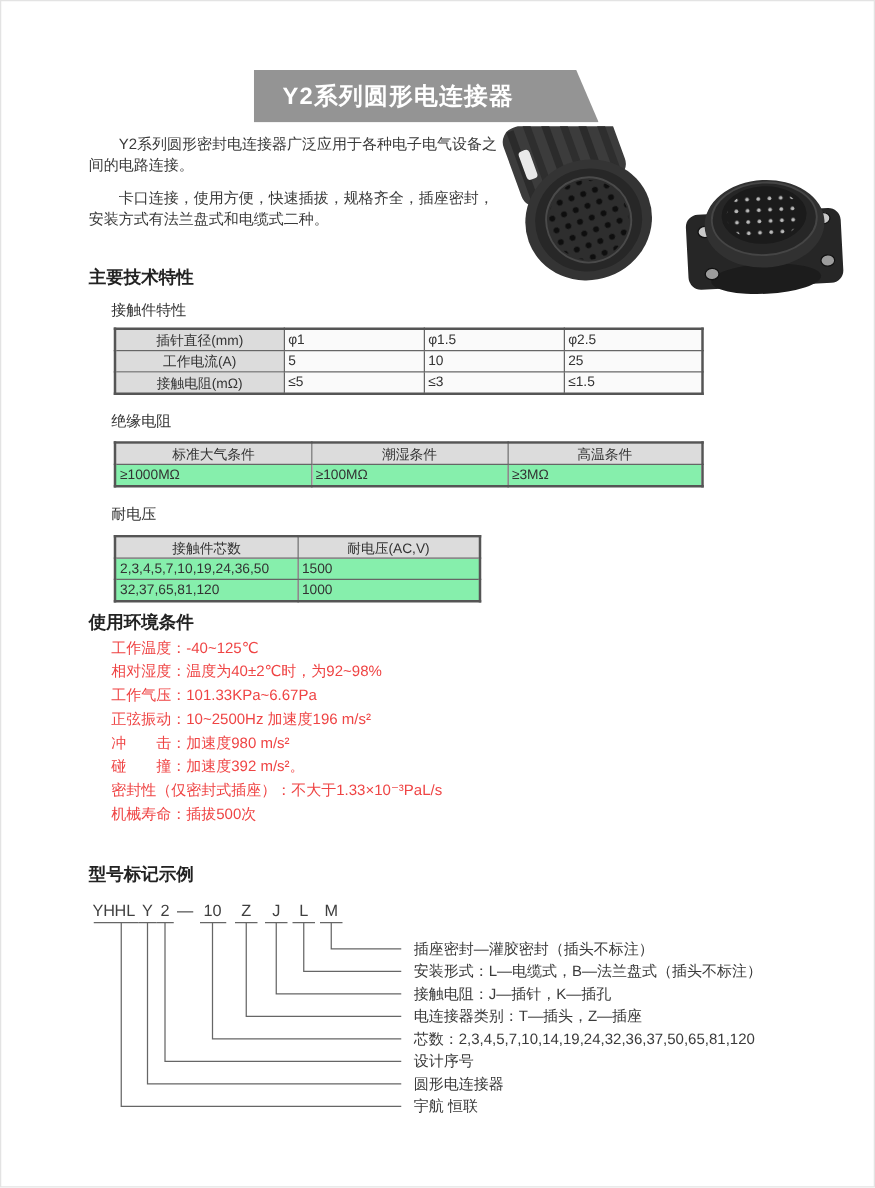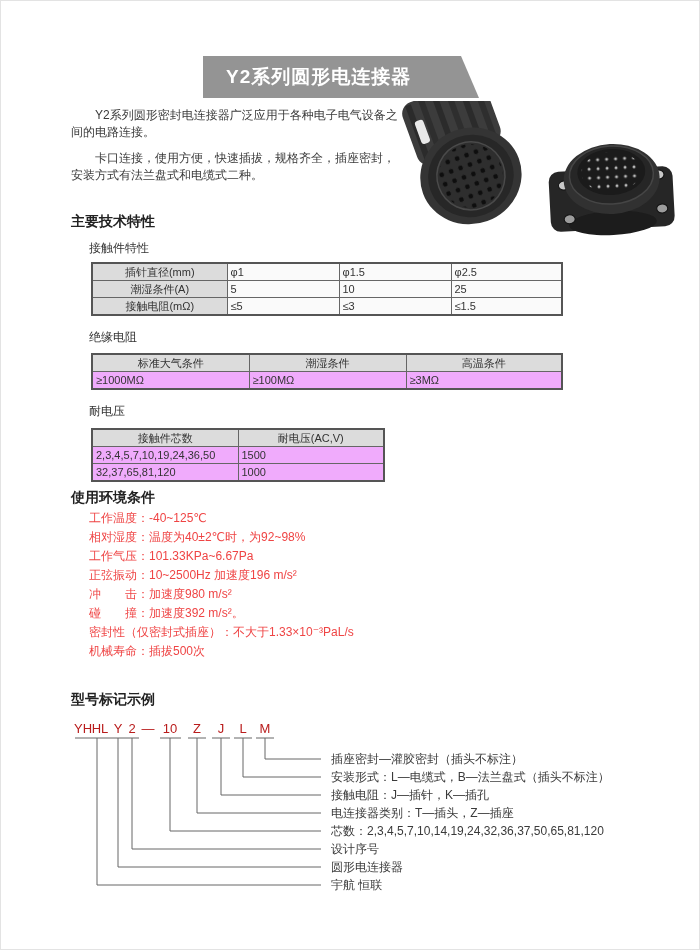--- a/index.html
+++ b/index.html
@@ -32,33 +32,33 @@
   .photos{position:absolute;left:396px;top:100px;width:290px;height:140px;}
   
   .h1{position:absolute;left:70px;font-size:14px;font-weight:bold;color:#222;white-space:nowrap;}
   .h2{position:absolute;left:88px;font-size:12px;color:#333;white-space:nowrap;}
   
   table{border-collapse:collapse;position:absolute;table-layout:fixed;font-size:11px;color:#333;}
   td,th{border:1px solid #666;height:16px;padding:0 3px;font-weight:normal;white-space:nowrap;overflow:hidden;}
   table{border:2px solid #555;}
   .cell-hdr{background:#dcdcdc;}
   .cell-val{background:#fafafa;}
-  .cell-lt{background:#f0abfc;}
+  .cell-lt{background:#86efac;}
   #table-contact{left:90px;top:261px;width:470px;}
   #table-insulation{left:90px;top:352px;width:470px;}
   #table-voltage{left:90px;top:427px;width:292px;}
   
   .env{position:absolute;left:88px;top:508px;width:420px;font-size:12px;color:#ef4444;}
   .env div{height:19px;line-height:19px;white-space:nowrap;}
   
   .diagram{position:absolute;left:0;top:716px;width:700px;height:200px;}
   .diagram svg{position:absolute;left:0;top:0;}
   .code-item{
     position:absolute;top:4px;transform:translateX(-50%);
-    font-size:13px;color:#b91c1c;letter-spacing:0px;white-space:nowrap;
+    font-size:13px;color:#404040;letter-spacing:0px;white-space:nowrap;
   }
   .diag-label{
     position:absolute;left:330px;height:16px;line-height:16px;
     font-size:12px;color:#3a3a3a;white-space:nowrap;transform:translateY(-50%);
   }
 </style>
 </head>
 <body>
 
 <div class="banner">
@@ -124,21 +124,21 @@
       <col style="width:111px">
     </colgroup>
   <tbody>
       <tr>
     <th class="cell-hdr">插针直径(mm)</th>
     <td class="cell-val">φ1</td>
     <td class="cell-val">φ1.5</td>
     <td class="cell-val">φ2.5</td>
   </tr>
   <tr>
-    <th class="cell-hdr">潮湿条件(A)</th>
+    <th class="cell-hdr">工作电流(A)</th>
     <td class="cell-val">5</td>
     <td class="cell-val">10</td>
     <td class="cell-val">25</td>
   </tr>
   <tr>
     <th class="cell-hdr">接触电阻(mΩ)</th>
     <td class="cell-val">≤5</td>
     <td class="cell-val">≤3</td>
     <td class="cell-val">≤1.5</td>
   </tr>

